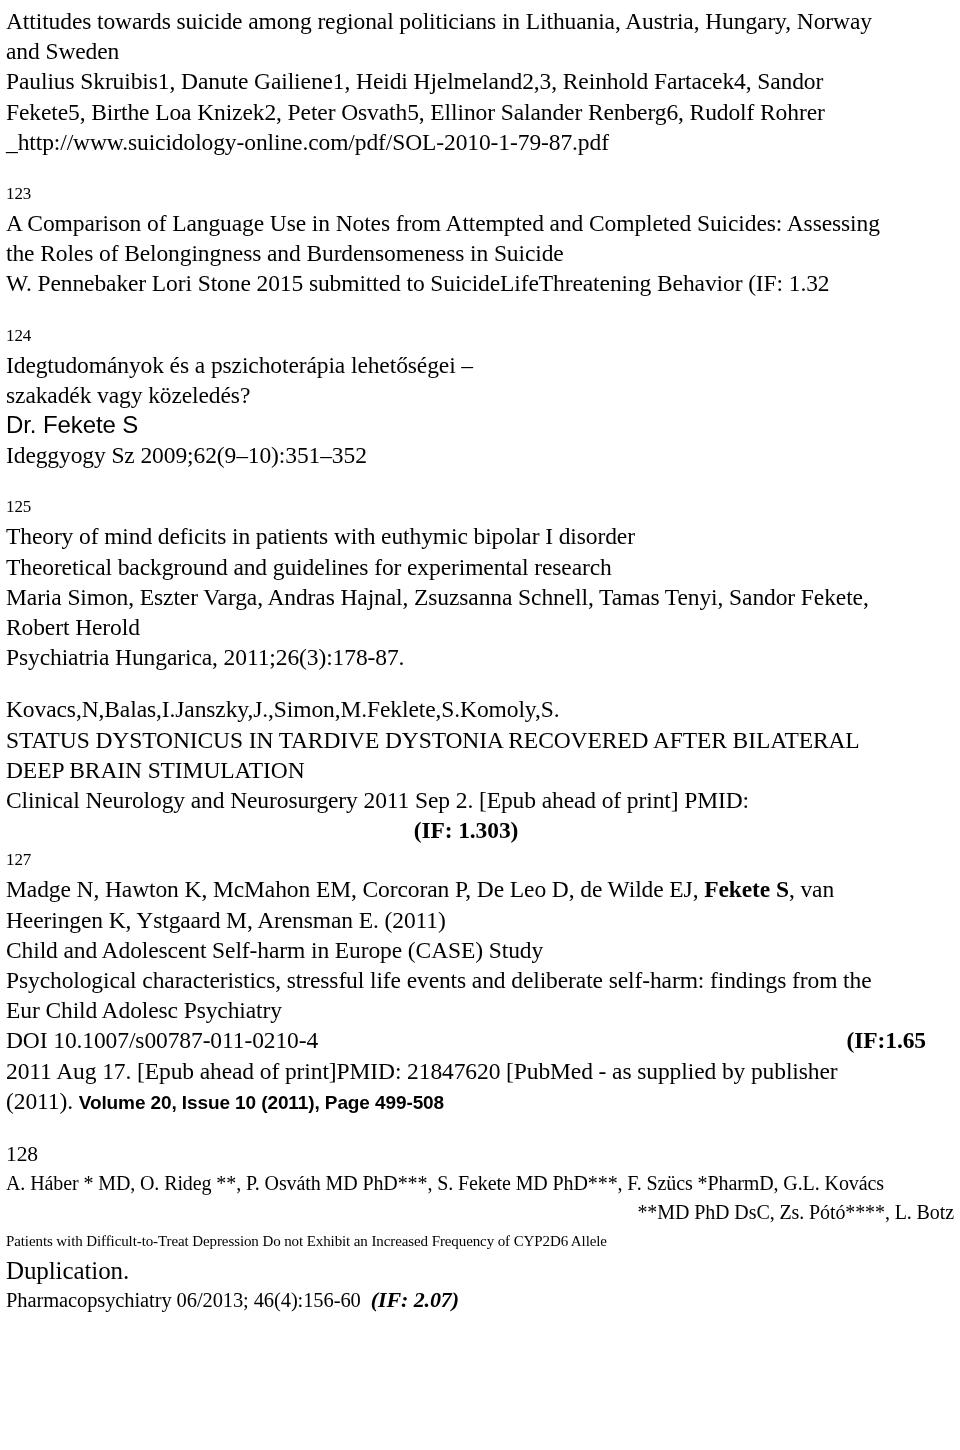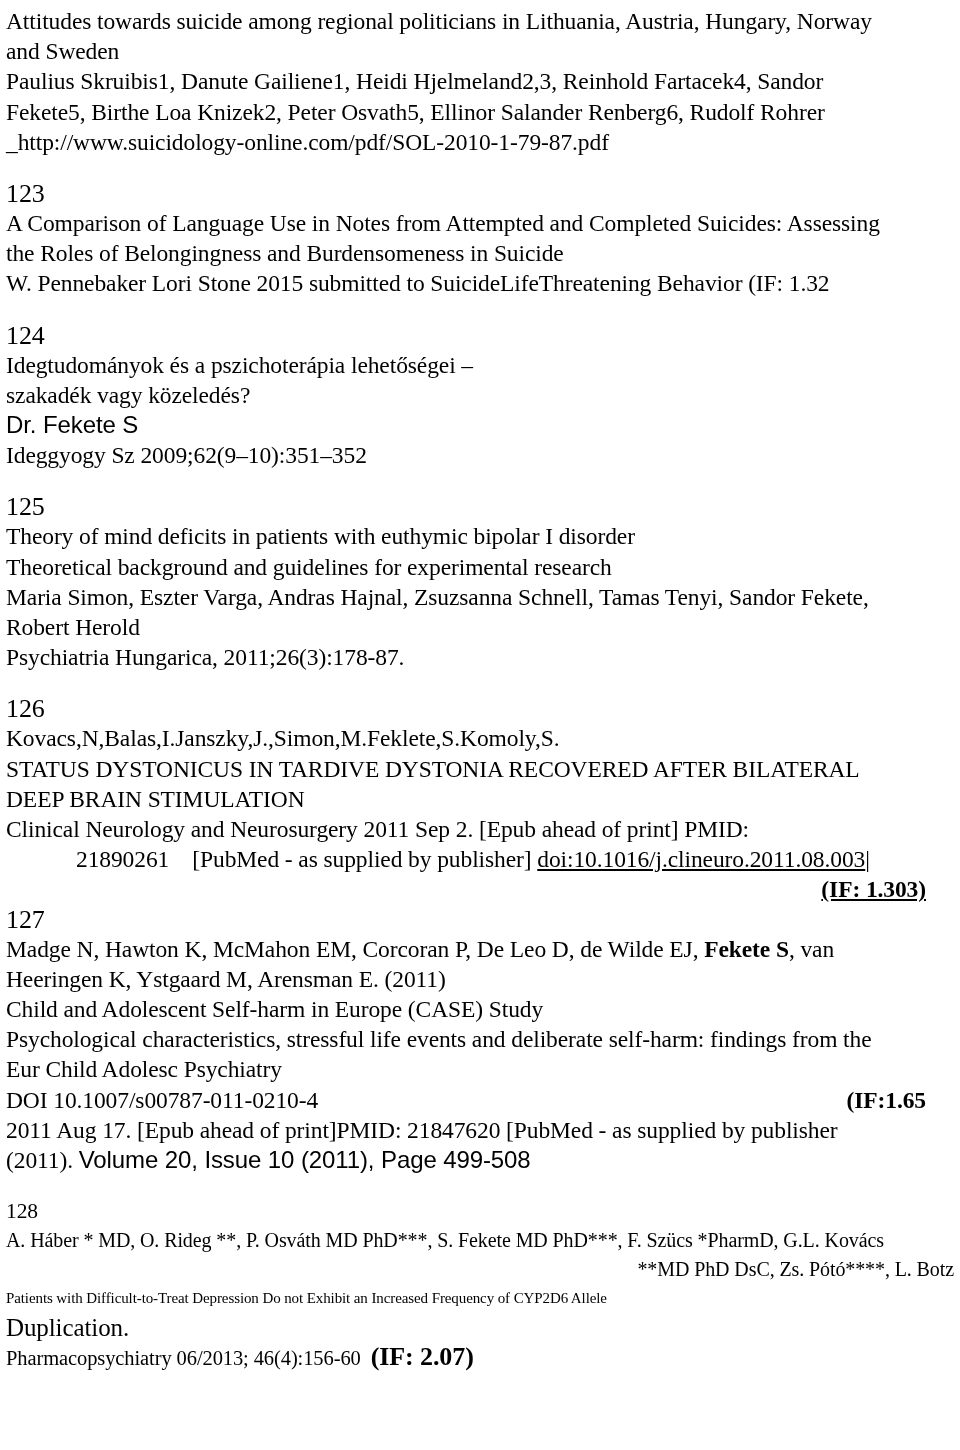--- a/index.html
+++ b/index.html
@@ -23,42 +23,41 @@
     overflow: hidden;
   }
   .line {
     font-size: 23.5px;
     line-height: 30.2px;
     white-space: nowrap;
     letter-spacing: -0.1px;
   }
   
   .secnum {
-    font-size: 26px;
+    font-size: 17px;
     line-height: 29px;
   }
   
   .gap {
     height: 22px;
   }
   .indent-70 { padding-left: 70px; }
   .right-col {
-    text-align: right;
+    text-align: center;
     padding-right: 28px;
-    text-decoration: underline;
   }
   .bold { font-weight: bold; }
   .underline { text-decoration: underline; }
   .sans {
     font-family: "Liberation Sans", "DejaVu Sans", sans-serif;
   }
   .sans-bold {
     font-family: "Liberation Sans", "DejaVu Sans", sans-serif;
-    font-weight: normal;
-    font-size: 24px;
+    font-weight: bold;
+    font-size: 19px;
   }
   .small-entry .line {
     font-size: 21.5px;
     line-height: 29px;
   }
   .flexline {
     display: flex;
     justify-content: space-between;
     align-items: center;
   }
@@ -103,28 +102,24 @@
     <div class="line">Theory of mind deficits in patients with euthymic bipolar I disorder</div>
     <div class="line">Theoretical background and guidelines for experimental research</div>
     <div class="line">Maria Simon, Eszter Varga, Andras Hajnal, Zsuzsanna Schnell, Tamas Tenyi, Sandor Fekete,</div>
     <div class="line">Robert Herold</div>
     <div class="line">Psychiatria Hungarica, 2011;26(3):178-87.</div>
   </div>
 
   <div class="gap"></div>
 
   <div>
-    <div class="line secnum">126</div>
     <div class="line">Kovacs,N,Balas,I.Janszky,J.,Simon,M.Feklete,S.Komoly,S.</div>
     <div class="line">STATUS DYSTONICUS IN TARDIVE DYSTONIA RECOVERED AFTER BILATERAL</div>
     <div class="line">DEEP BRAIN STIMULATION</div>
     <div class="line">Clinical Neurology and Neurosurgery  2011 Sep 2. [Epub ahead of print] PMID:</div>
-    <div class="line indent-70">
-      <span>21890261</span><span>&nbsp;&nbsp;&nbsp;&nbsp;</span><span>[PubMed - as supplied by publisher]</span><span>&nbsp;</span><span class="underline">doi:10.1016/j.clineuro.2011.08.003</span><span>|</span>
-    </div>
     <div class="line right-col bold">(IF: 1.303)</div>
   </div>
 
   <div>
     <div class="line secnum">127</div>
     <div class="line"><span>Madge N, Hawton K, McMahon EM, Corcoran P, De Leo D, de Wilde EJ, </span><span class="bold">Fekete S</span><span>, van</span></div>
     <div class="line">Heeringen K, Ystgaard M, Arensman E. (2011)</div>
     <div class="line">Child and Adolescent Self-harm in Europe (CASE) Study</div>
     <div class="line">Psychological characteristics, stressful life events and deliberate self-harm: findings from the</div>
     <div class="line">Eur Child Adolesc Psychiatry</div>
@@ -137,18 +132,18 @@
   </div>
 
   <div class="gap"></div>
 
   <div class="small-entry">
     <div class="line secnum">128</div>
     <div class="line" style="font-size:20px;">A. Háber * MD, O. Rideg **, P. Osváth MD PhD***, S. Fekete MD PhD***, F. Szücs *PharmD, G.L. Kovács</div>
     <div class="line" style="font-size:20px;text-align:right;">**MD PhD DsC, Zs. Pótó****,  L. Botz</div>
     <div class="line" style="font-size:15px;">Patients with Difficult-to-Treat Depression Do not Exhibit an Increased Frequency of CYP2D6 Allele</div>
     <div class="line" style="font-size:25px;">Duplication.</div>
-    <div class="line" style="font-size:20.5px;"><span>Pharmacopsychiatry 06/2013; 46(4):156-60</span><span>&nbsp;&nbsp;</span><span class="bold" style="font-size:26px;">(IF: 2.07)</span></div>
+    <div class="line" style="font-size:20.5px;"><span>Pharmacopsychiatry 06/2013; 46(4):156-60</span><span>&nbsp;&nbsp;</span><span class="bold" style="font-size:22px;font-style:italic;">(IF: 2.07)</span></div>
   </div>
 
   <div class="gap" style="height:46px;"></div>
 
 </div>
 
 </body></html>

